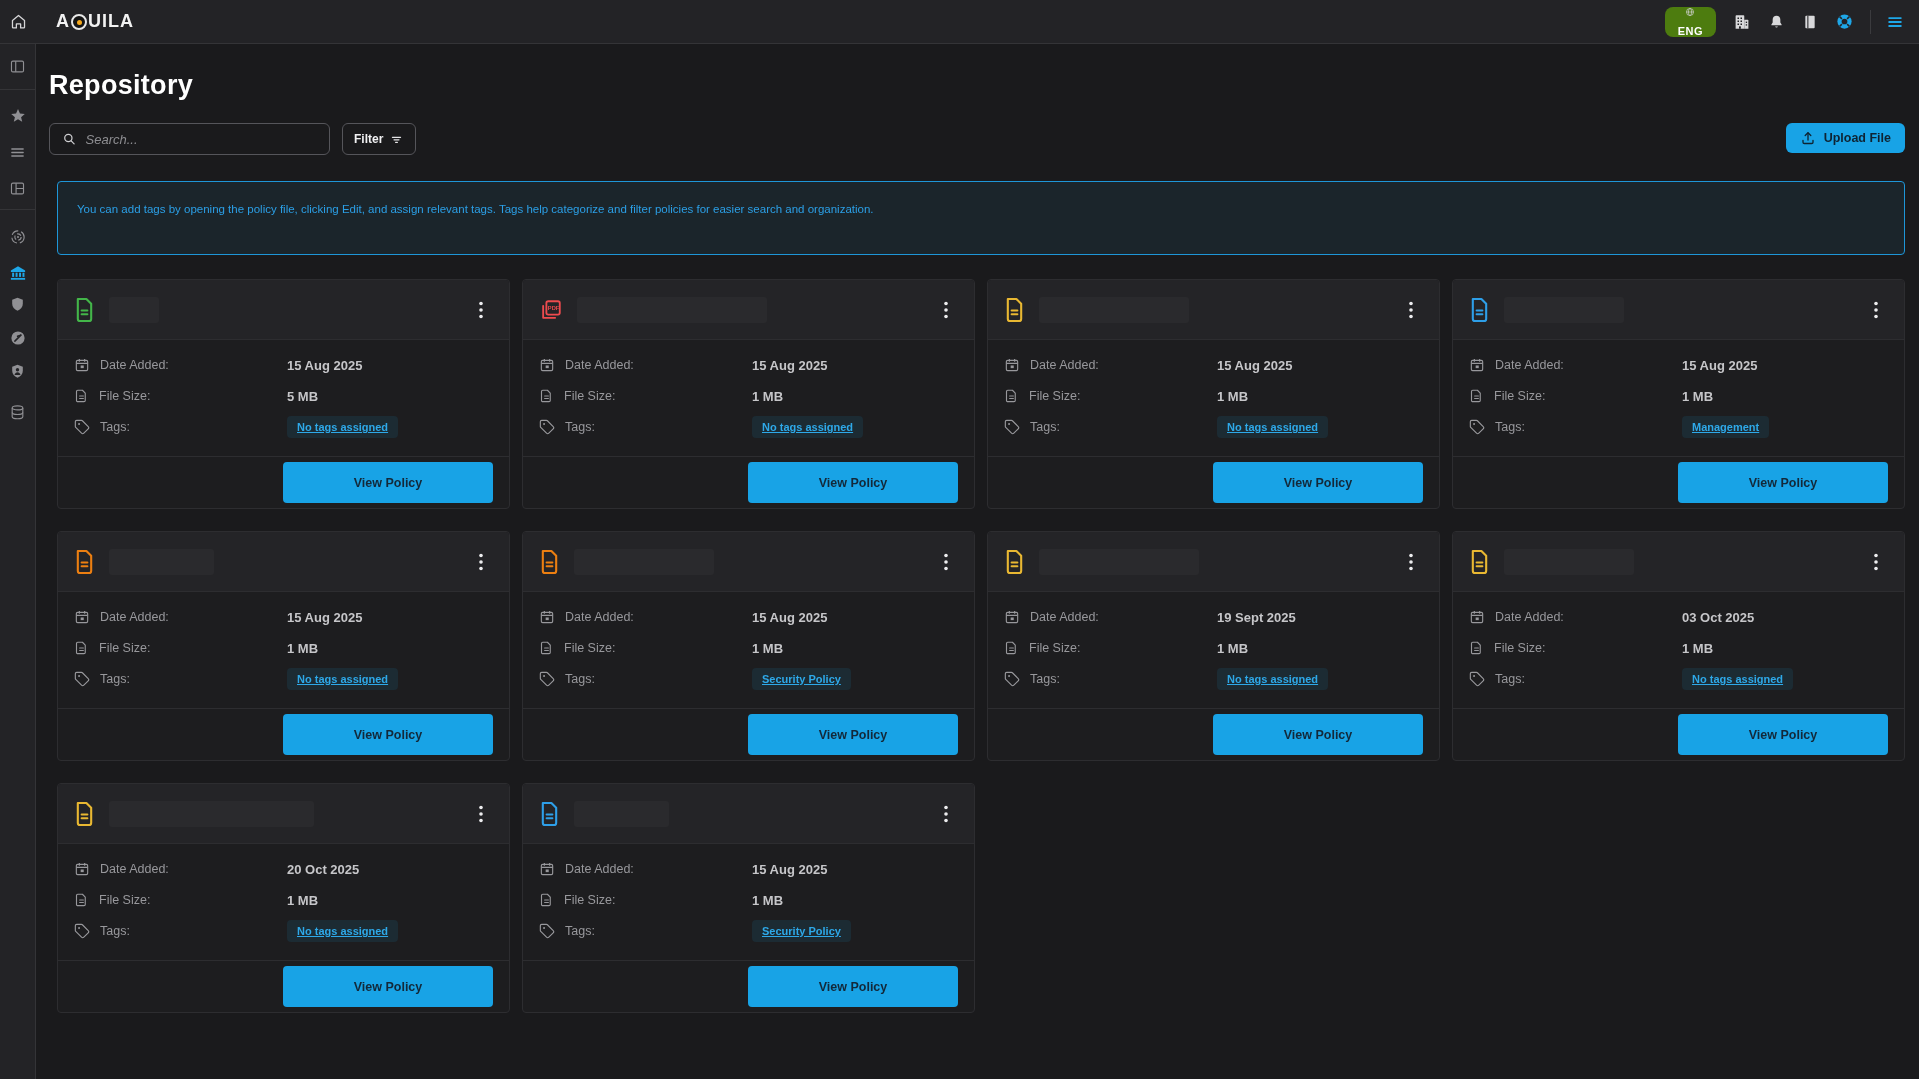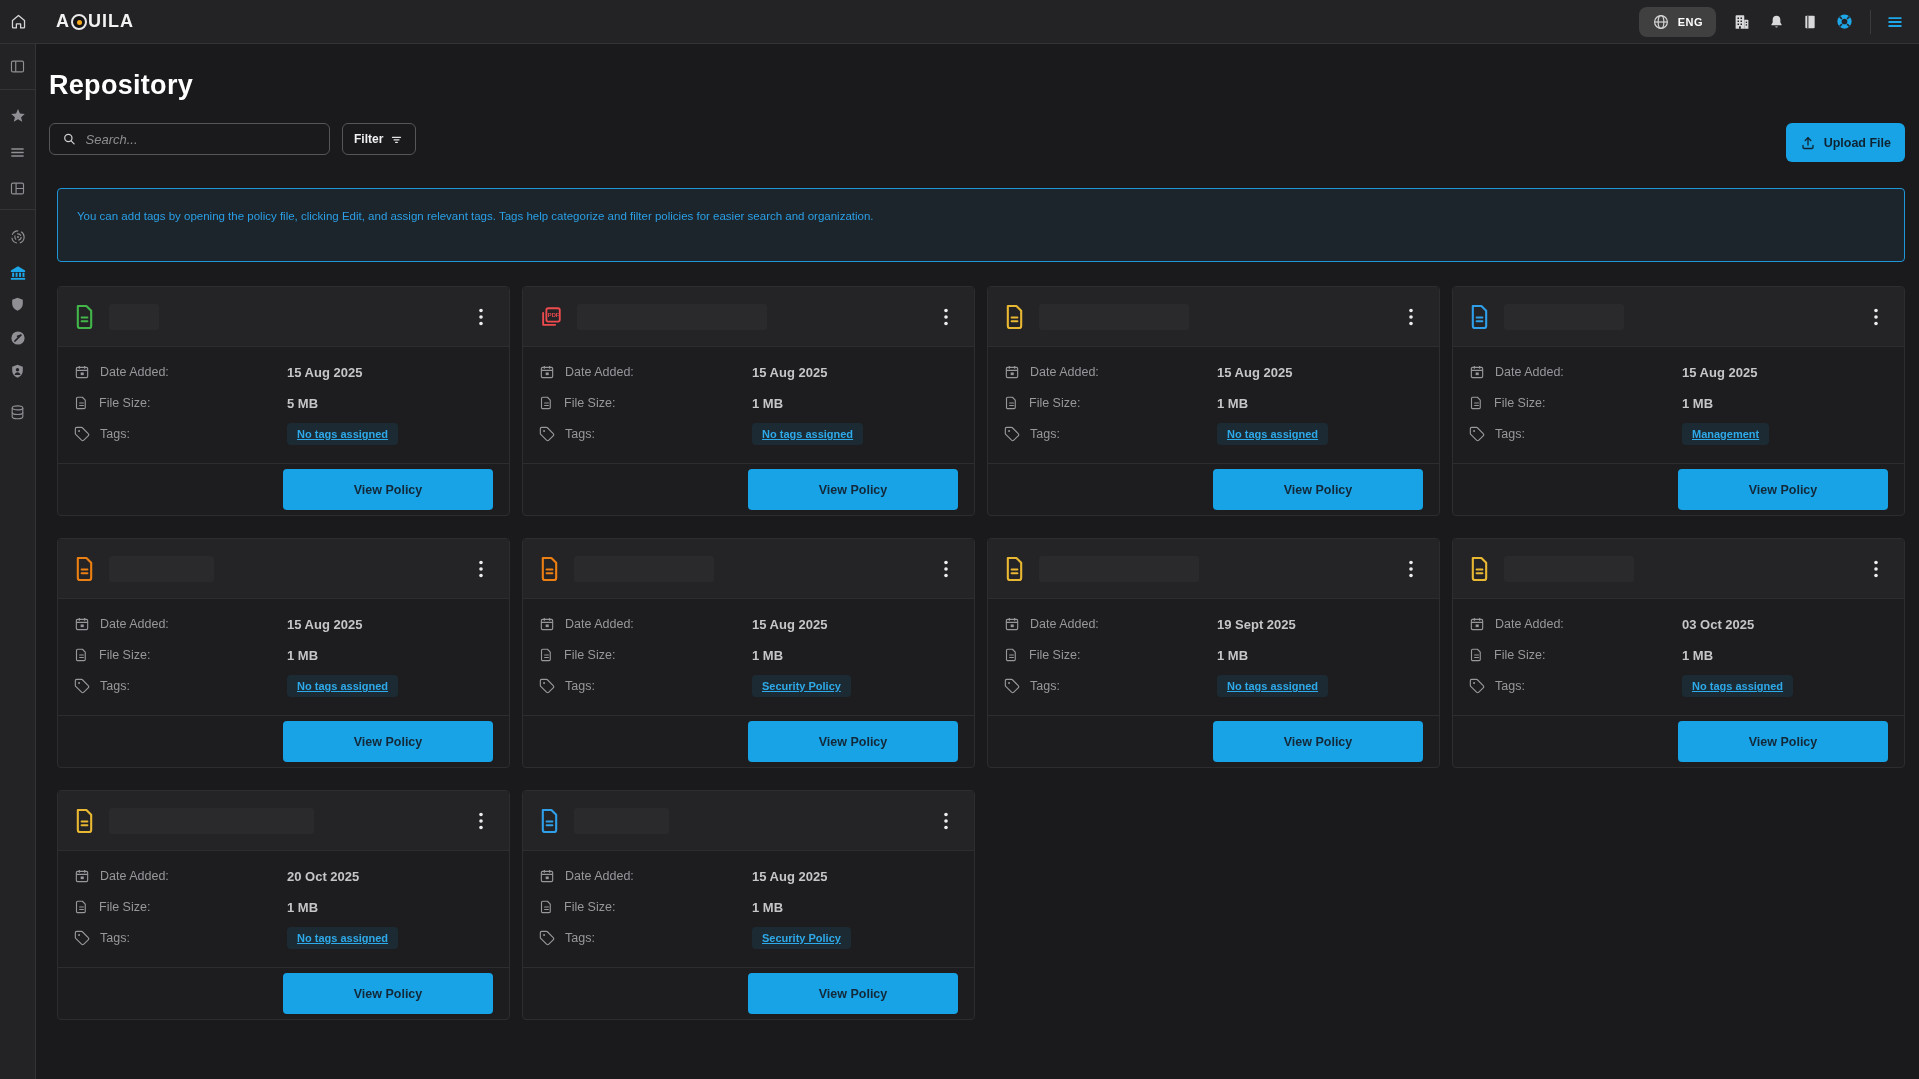--- a/index.html
+++ b/index.html
@@ -24,21 +24,21 @@
     border:2.5px solid #e8e8e8; background:#141414;
     margin:0 1px; position:relative; display:inline-block;
   }
   .logo-q::after {
     content:""; position:absolute; left:4px; top:4px; width:5px; height:5px;
     border-radius:50%; background:#f5a81c;
   }
   .topbar-right { margin-left:auto; display:flex; align-items:center; margin-right:13px; }
   .lang-pill {
     display:flex; align-items:center; gap:8px; height:30px; padding:0 13px;
-    background:#404040; border:none; border-radius:8px; color:#d6d6d8; cursor:pointer;
+    background:#4d7c0f; border:none; border-radius:8px; color:#d6d6d8; cursor:pointer;flex-direction:column;
   }
   .lang-pill .lang-label { font-size:11px; font-weight:bold; color:#fff; letter-spacing:.5px; }
   .top-icon-btn {
     background:none; border:none; color:#d9d9db; cursor:pointer;
     margin-left:17px; display:flex; align-items:center;
   }
   .top-icon-btn.accent { color:#1ea7e8; }
   .top-divider { width:1px; height:24px; background:#3b3b3e; margin-left:16px; }
 
   
@@ -75,21 +75,21 @@
     font-family:"Liberation Sans","DejaVu Sans",sans-serif;
   }
   .search-box input::placeholder { color:#8d8d91; }
   .filter-btn {
     margin-left:12px; width:74px; height:32px; border:1px solid #55555a; border-radius:6px;
     background:transparent; color:#f0f0f2; font-size:12px; font-weight:bold;
     display:flex; align-items:center; justify-content:space-between; padding:0 11px; cursor:pointer;
     font-family:inherit;
   }
   .upload-btn {
-    margin-left:auto; height:39px; padding:0 14px; border:none; border-radius:6px;
+    margin-left:auto; height:30px; padding:0 14px; border:none; border-radius:6px;
     background:#18a3e6; color:#0e2433; font-size:12.5px; font-weight:bold;
     display:flex; align-items:center; gap:8px; cursor:pointer; font-family:inherit;
   }
 
   
   .banner {
     margin:26px 0 0 8px; height:74px; border:1px solid #1e96d8; border-radius:4px;
     background:#1b252b; padding:12px 19px;
   }
   .banner-title { display:flex; align-items:center; gap:7px; color:#2b9fe6; font-size:13px; font-weight:bold; }

